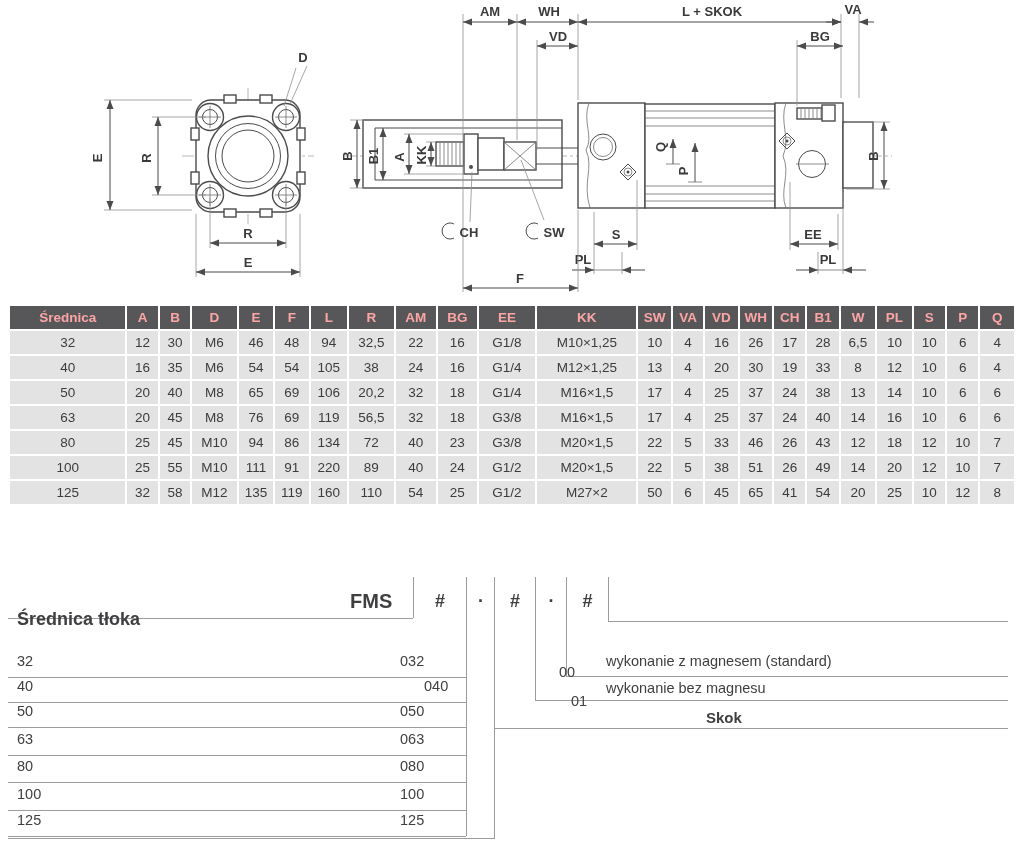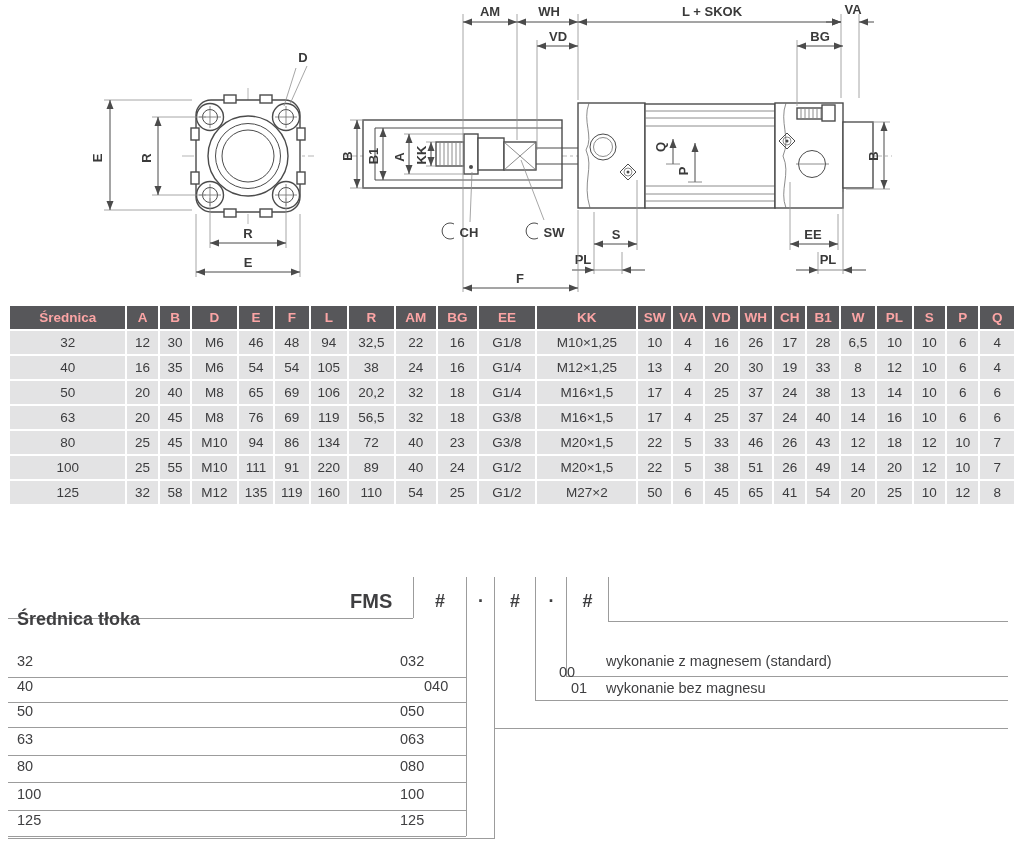--- a/index.html
+++ b/index.html
@@ -516,17 +516,18 @@
       <span class="otext r-align" style="left: 400px; top: 211px; width: 56px;">100</span>
       <div class="oline" style="left: 8px; top: 235px; width: 458px; height: 1px;"></div>
       <span class="otext" style="left: 17px; top: 237px;">125</span>
       <span class="otext r-align" style="left: 400px; top: 237px; width: 56px;">125</span>
       <div class="oline" style="left: 8px; top: 261px; width: 458px; height: 1px;"></div>
     </div>
 
   <div>
       <span class="otext" style="left: 559px; top: 78px; margin-top: 11px;">00</span>
       <span class="otext r-align" style="right: 18px; top: 78px; width: 400px;">wykonanie z magnesem (standard)</span>
-      <span class="otext" style="left: 571px; top: 105px;">01</span>
+      <span class="otext" style="left: 571px; top: 118px;">01</span>
       <span class="otext r-align" style="right: 18px; top: 105px; width: 400px;">wykonanie bez magnesu</span>
     </div>
 
+  <span class="otext bold r-align" style="right:18px;top:135px;width:300px;font-size:15px;">Skok</span>
 </div>
 
 </body></html>

